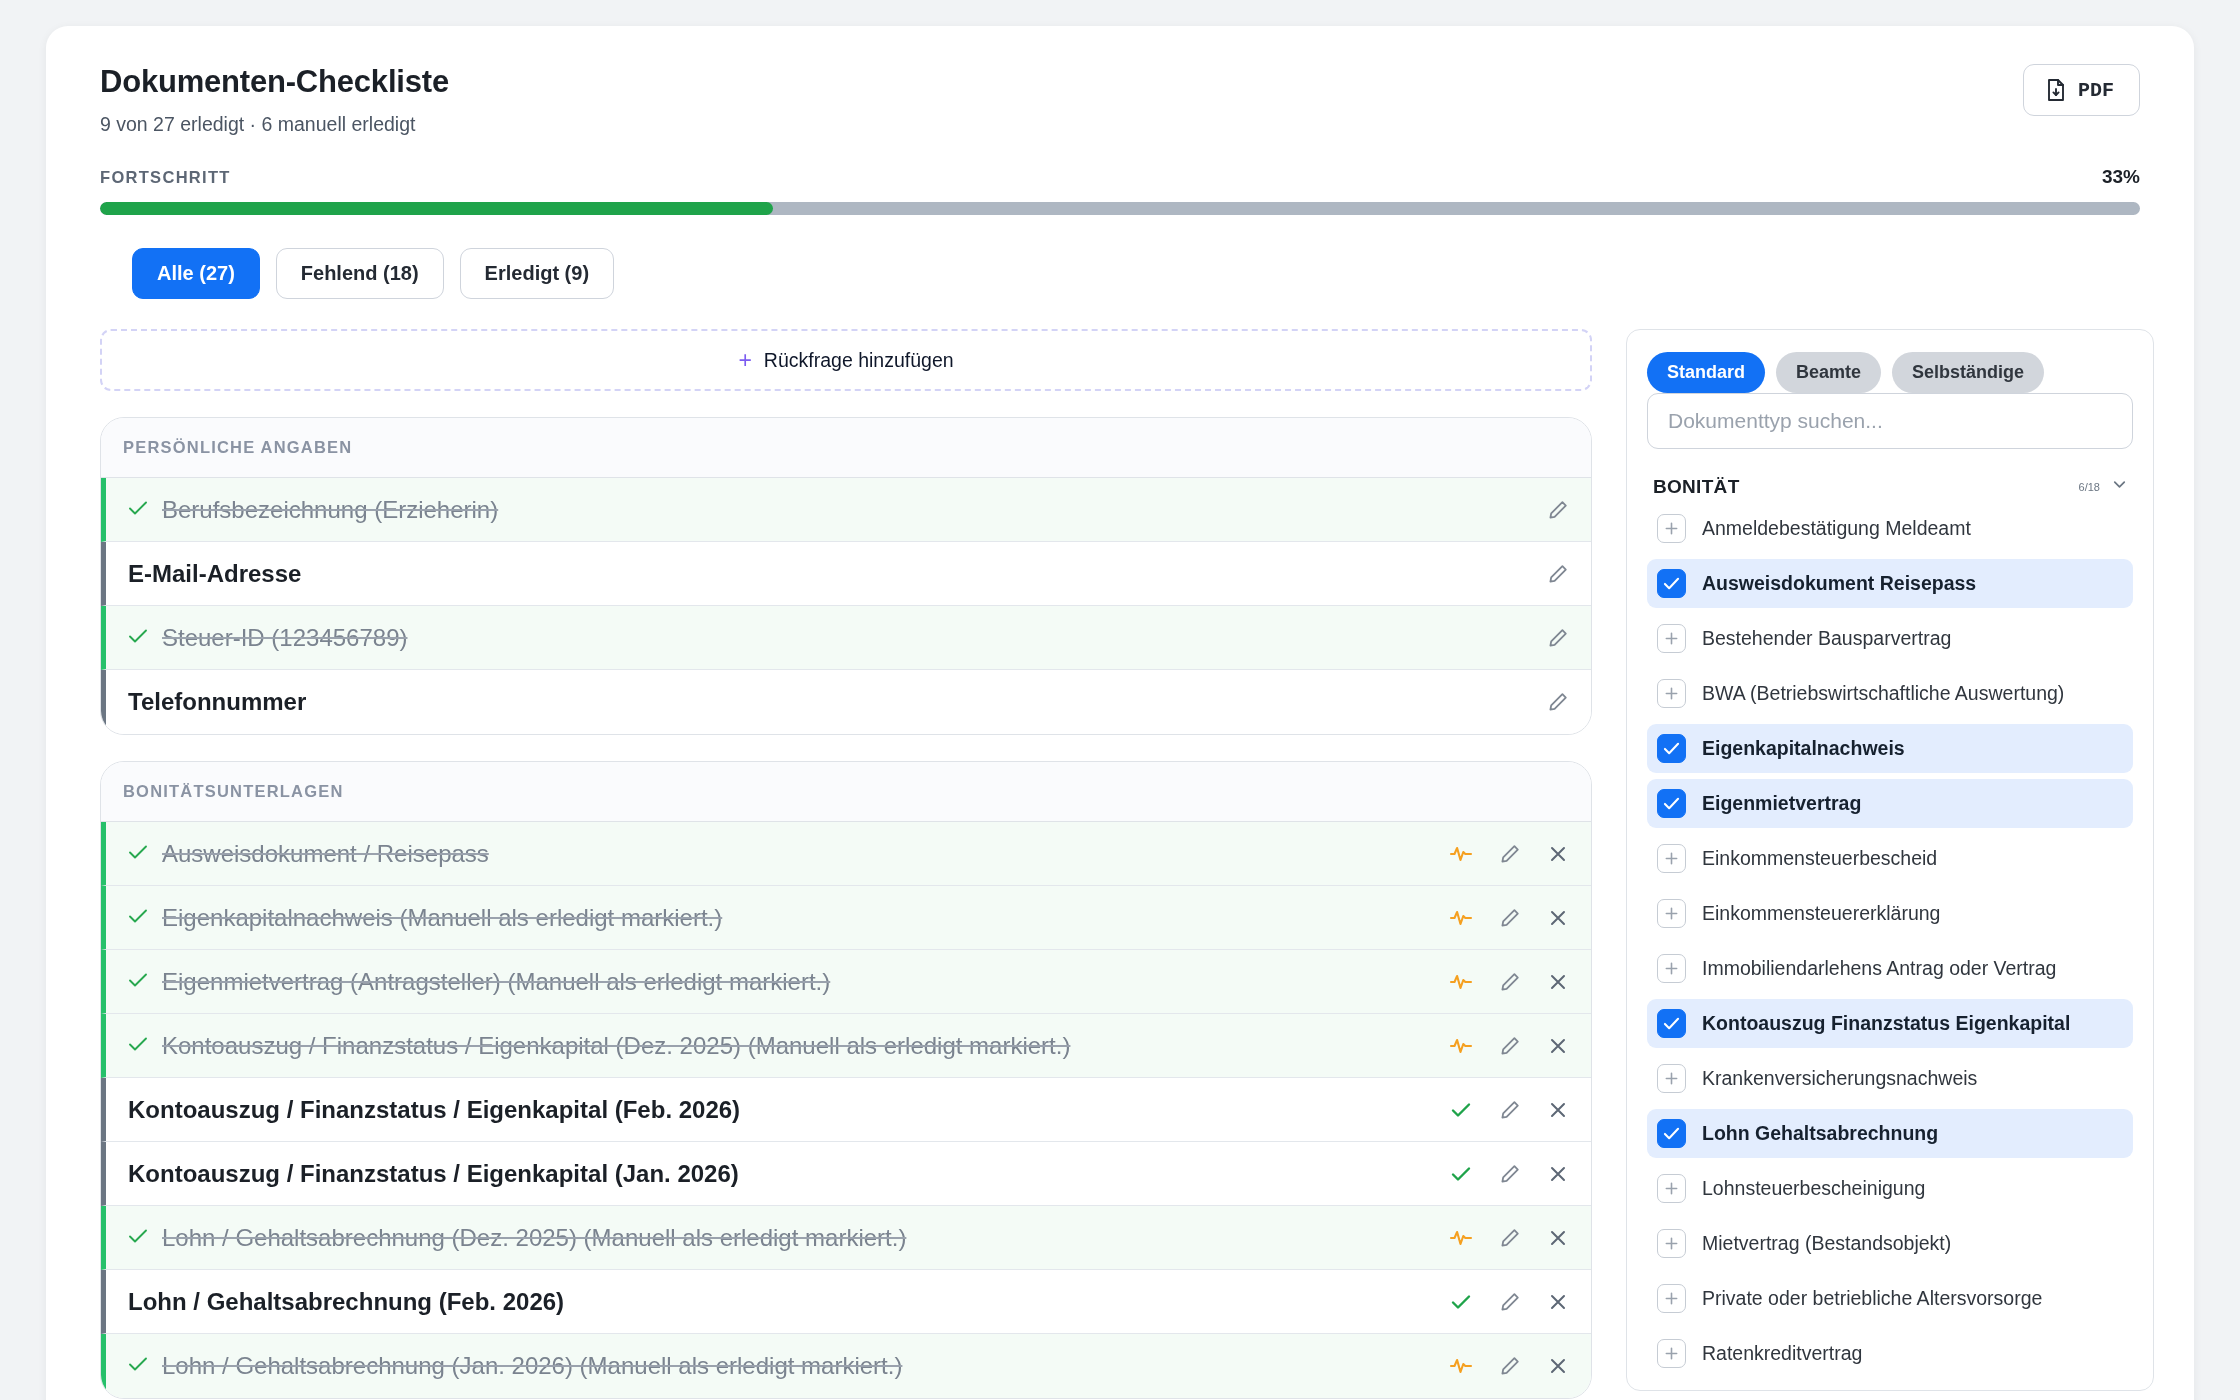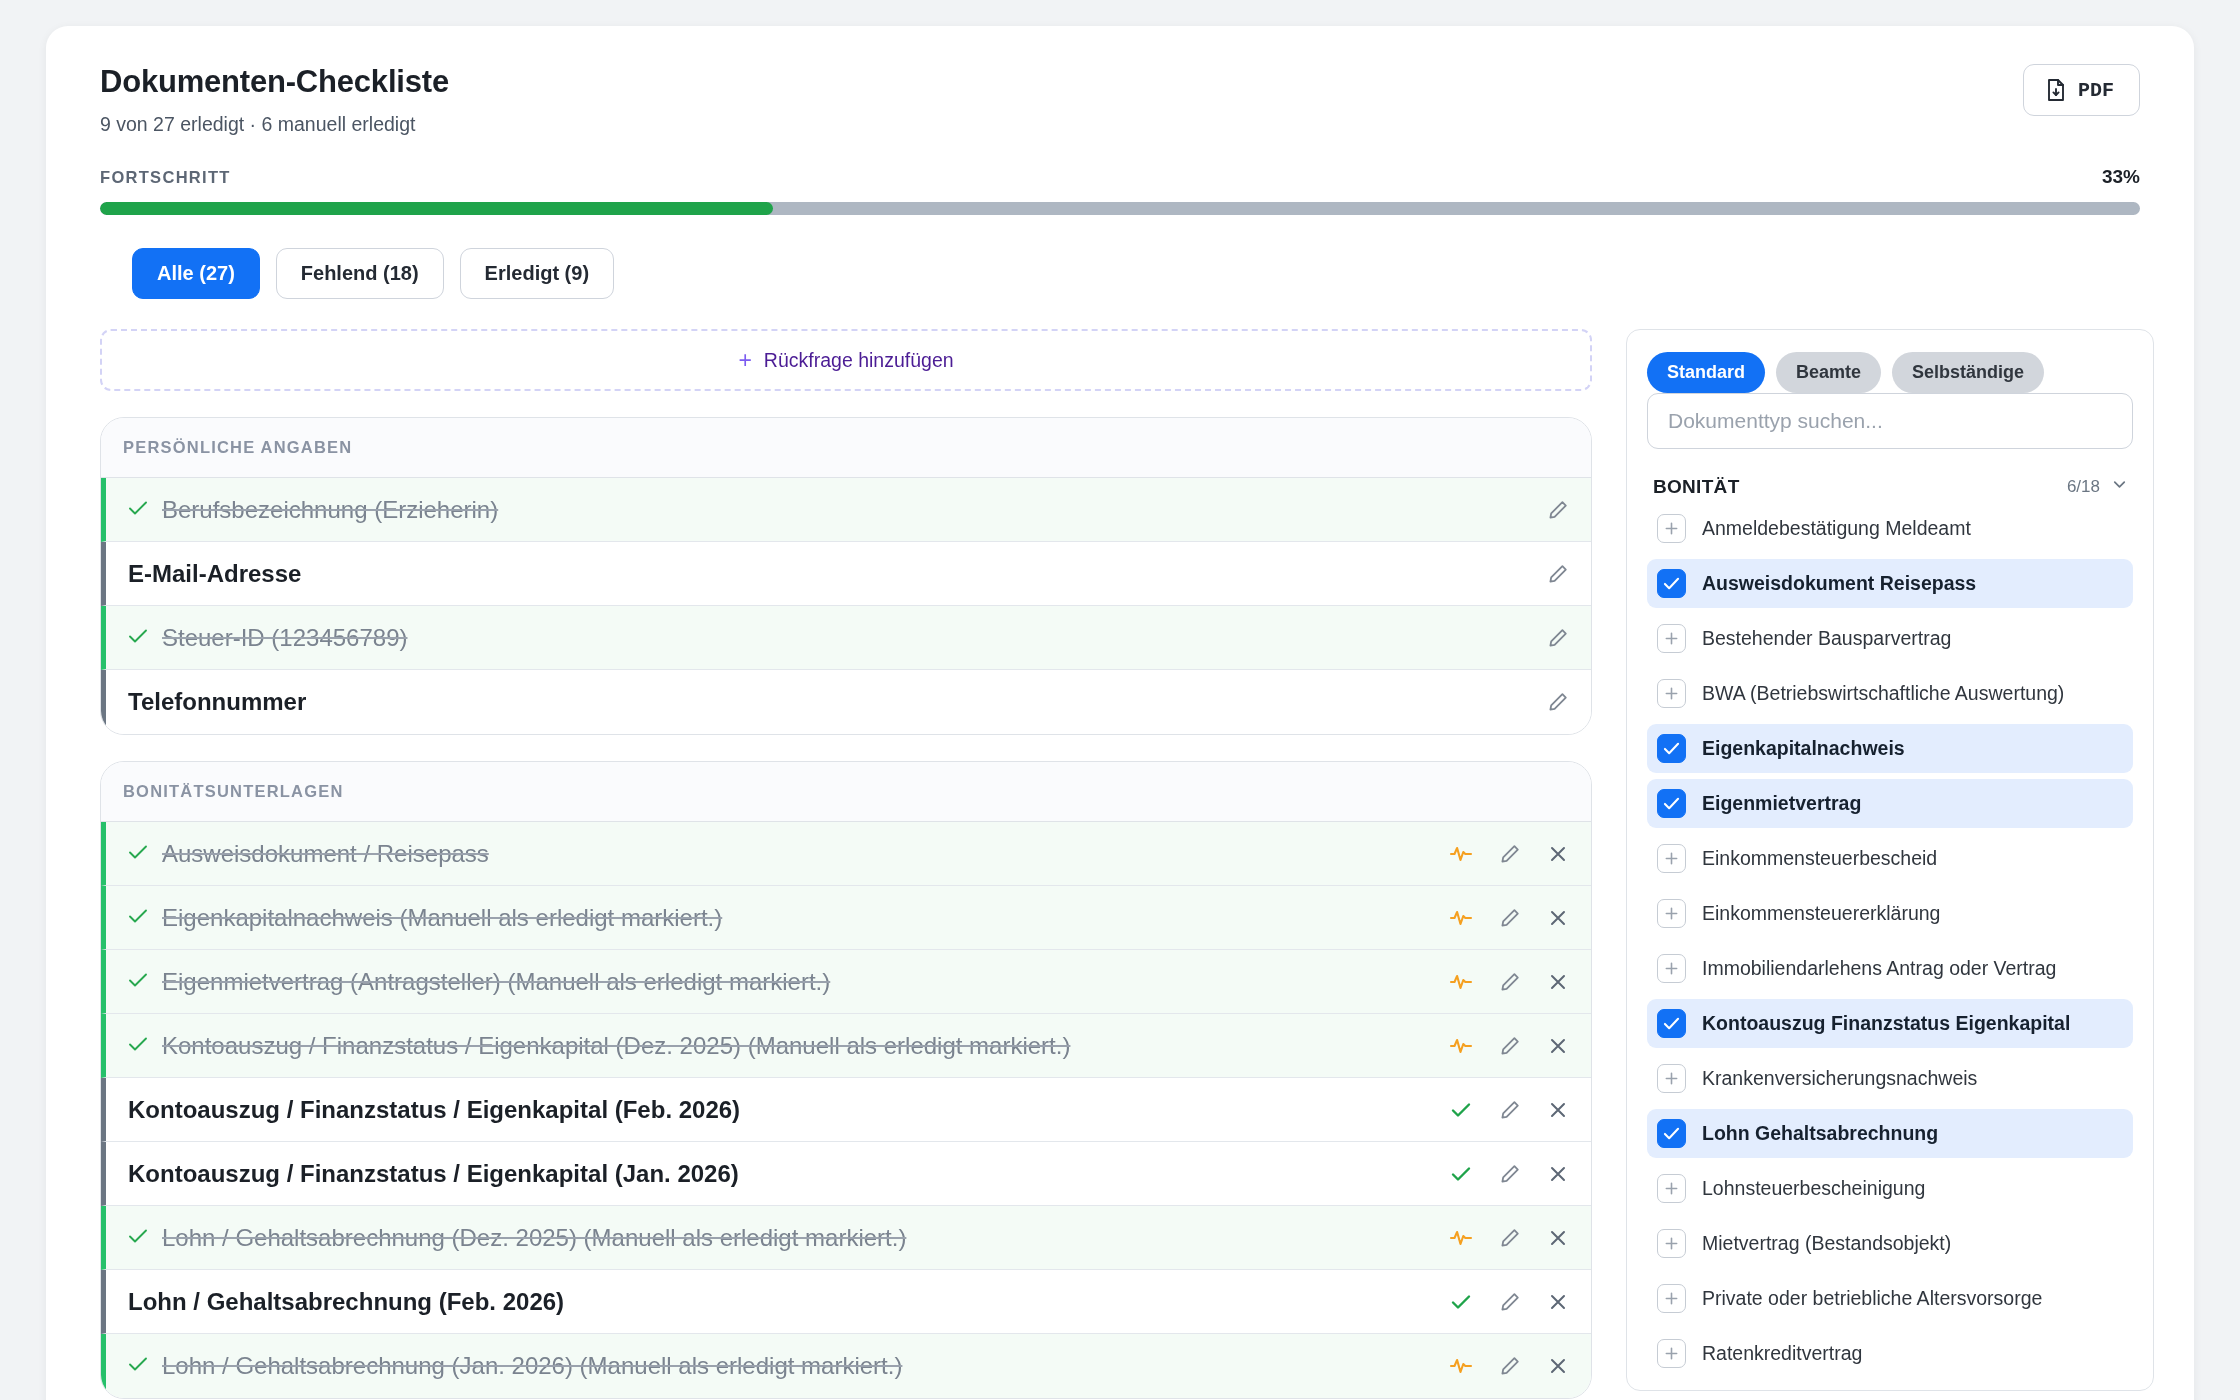--- a/index.html
+++ b/index.html
@@ -63,21 +63,21 @@
   .right { width: 528px; flex: none; }
 
   
   .addbox {
     height: 62px; border: 2px dashed #d3d3f6; border-radius: 11px;
     display: flex; align-items: center; justify-content: center;
     cursor: pointer;
   }
   .addbox-inner { display: flex; align-items: center; gap: 12px; }
   .addbox-plus { font-size: 23px; color: #7c5cf0; line-height: 1; }
-  .addbox-txt { font-size: 19.5px; color: #4c1d95; }
+  .addbox-txt { font-size: 19.5px; color: #0f172a; }
 
   
   .section {
     margin-top: 26px; background: #fff;
     border: 1.5px solid #dfe3e8; border-radius: 24px; overflow: hidden;
   }
   .section-head {
     padding: 20px 22px; background: #fafbfd;
     border-bottom: 1.5px solid #dfe3e8;
   }
@@ -120,21 +120,21 @@
     padding: 9px 20px; font-size: 21px; color: #1b2027;
     font-family: inherit; outline: none; background: #fff;
   }
   .search::placeholder { color: #9aa2ad; }
   .grp-head {
     margin-top: 26px; display: flex; align-items: center;
     justify-content: space-between; padding: 0 4px 0 6px;
   }
   .grp-title { font-size: 19px; font-weight: 700; color: #1b2027; letter-spacing: .3px; }
   .grp-right { display: flex; align-items: center; gap: 10px; }
-  .grp-count { font-size: 17px; color: #6b7683; }
+  .grp-count { font-size: 11px; color: #6b7683; }
   .doc {
     display: flex; align-items: center; gap: 16px;
     padding: 10px 10px; margin-top: 6px;
     border-radius: 9px; cursor: pointer;
   }
   .doc.sel { background: #e3edfe; }
   .box {
     width: 29px; height: 29px; flex: none; border-radius: 7px;
     border: 1.5px solid #c6ccd4; background: #fff;
     display: flex; align-items: center; justify-content: center;

